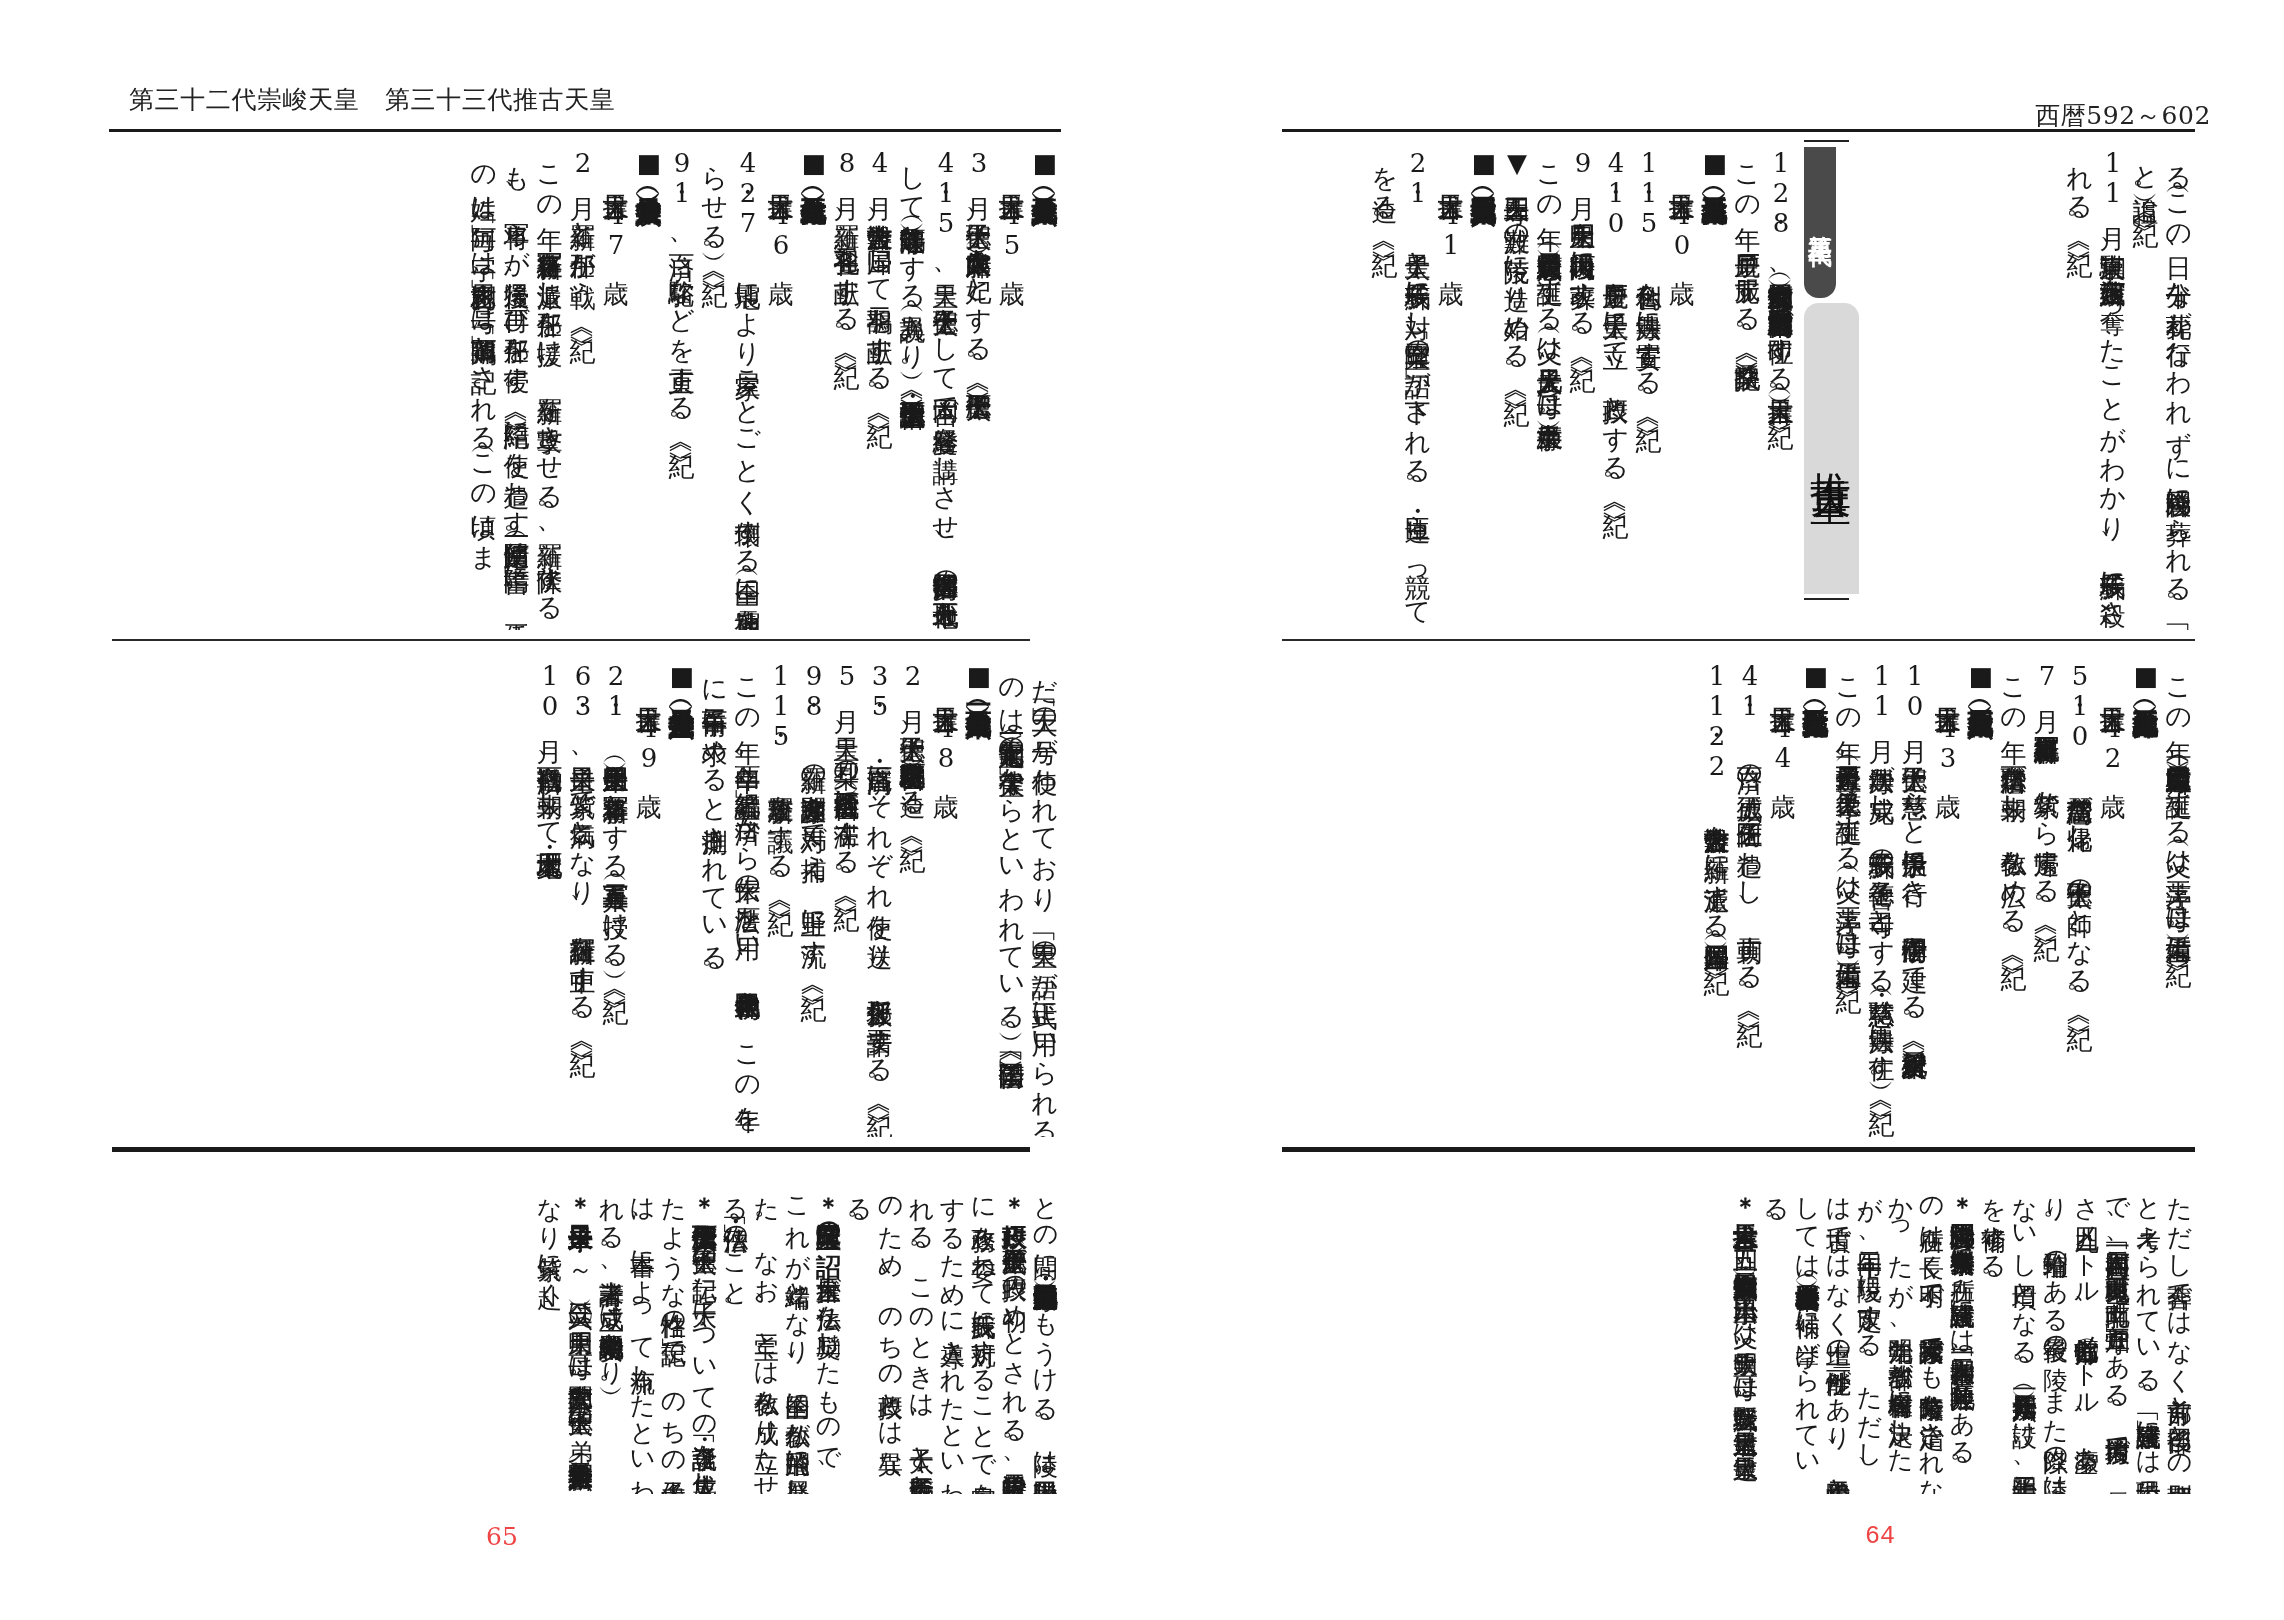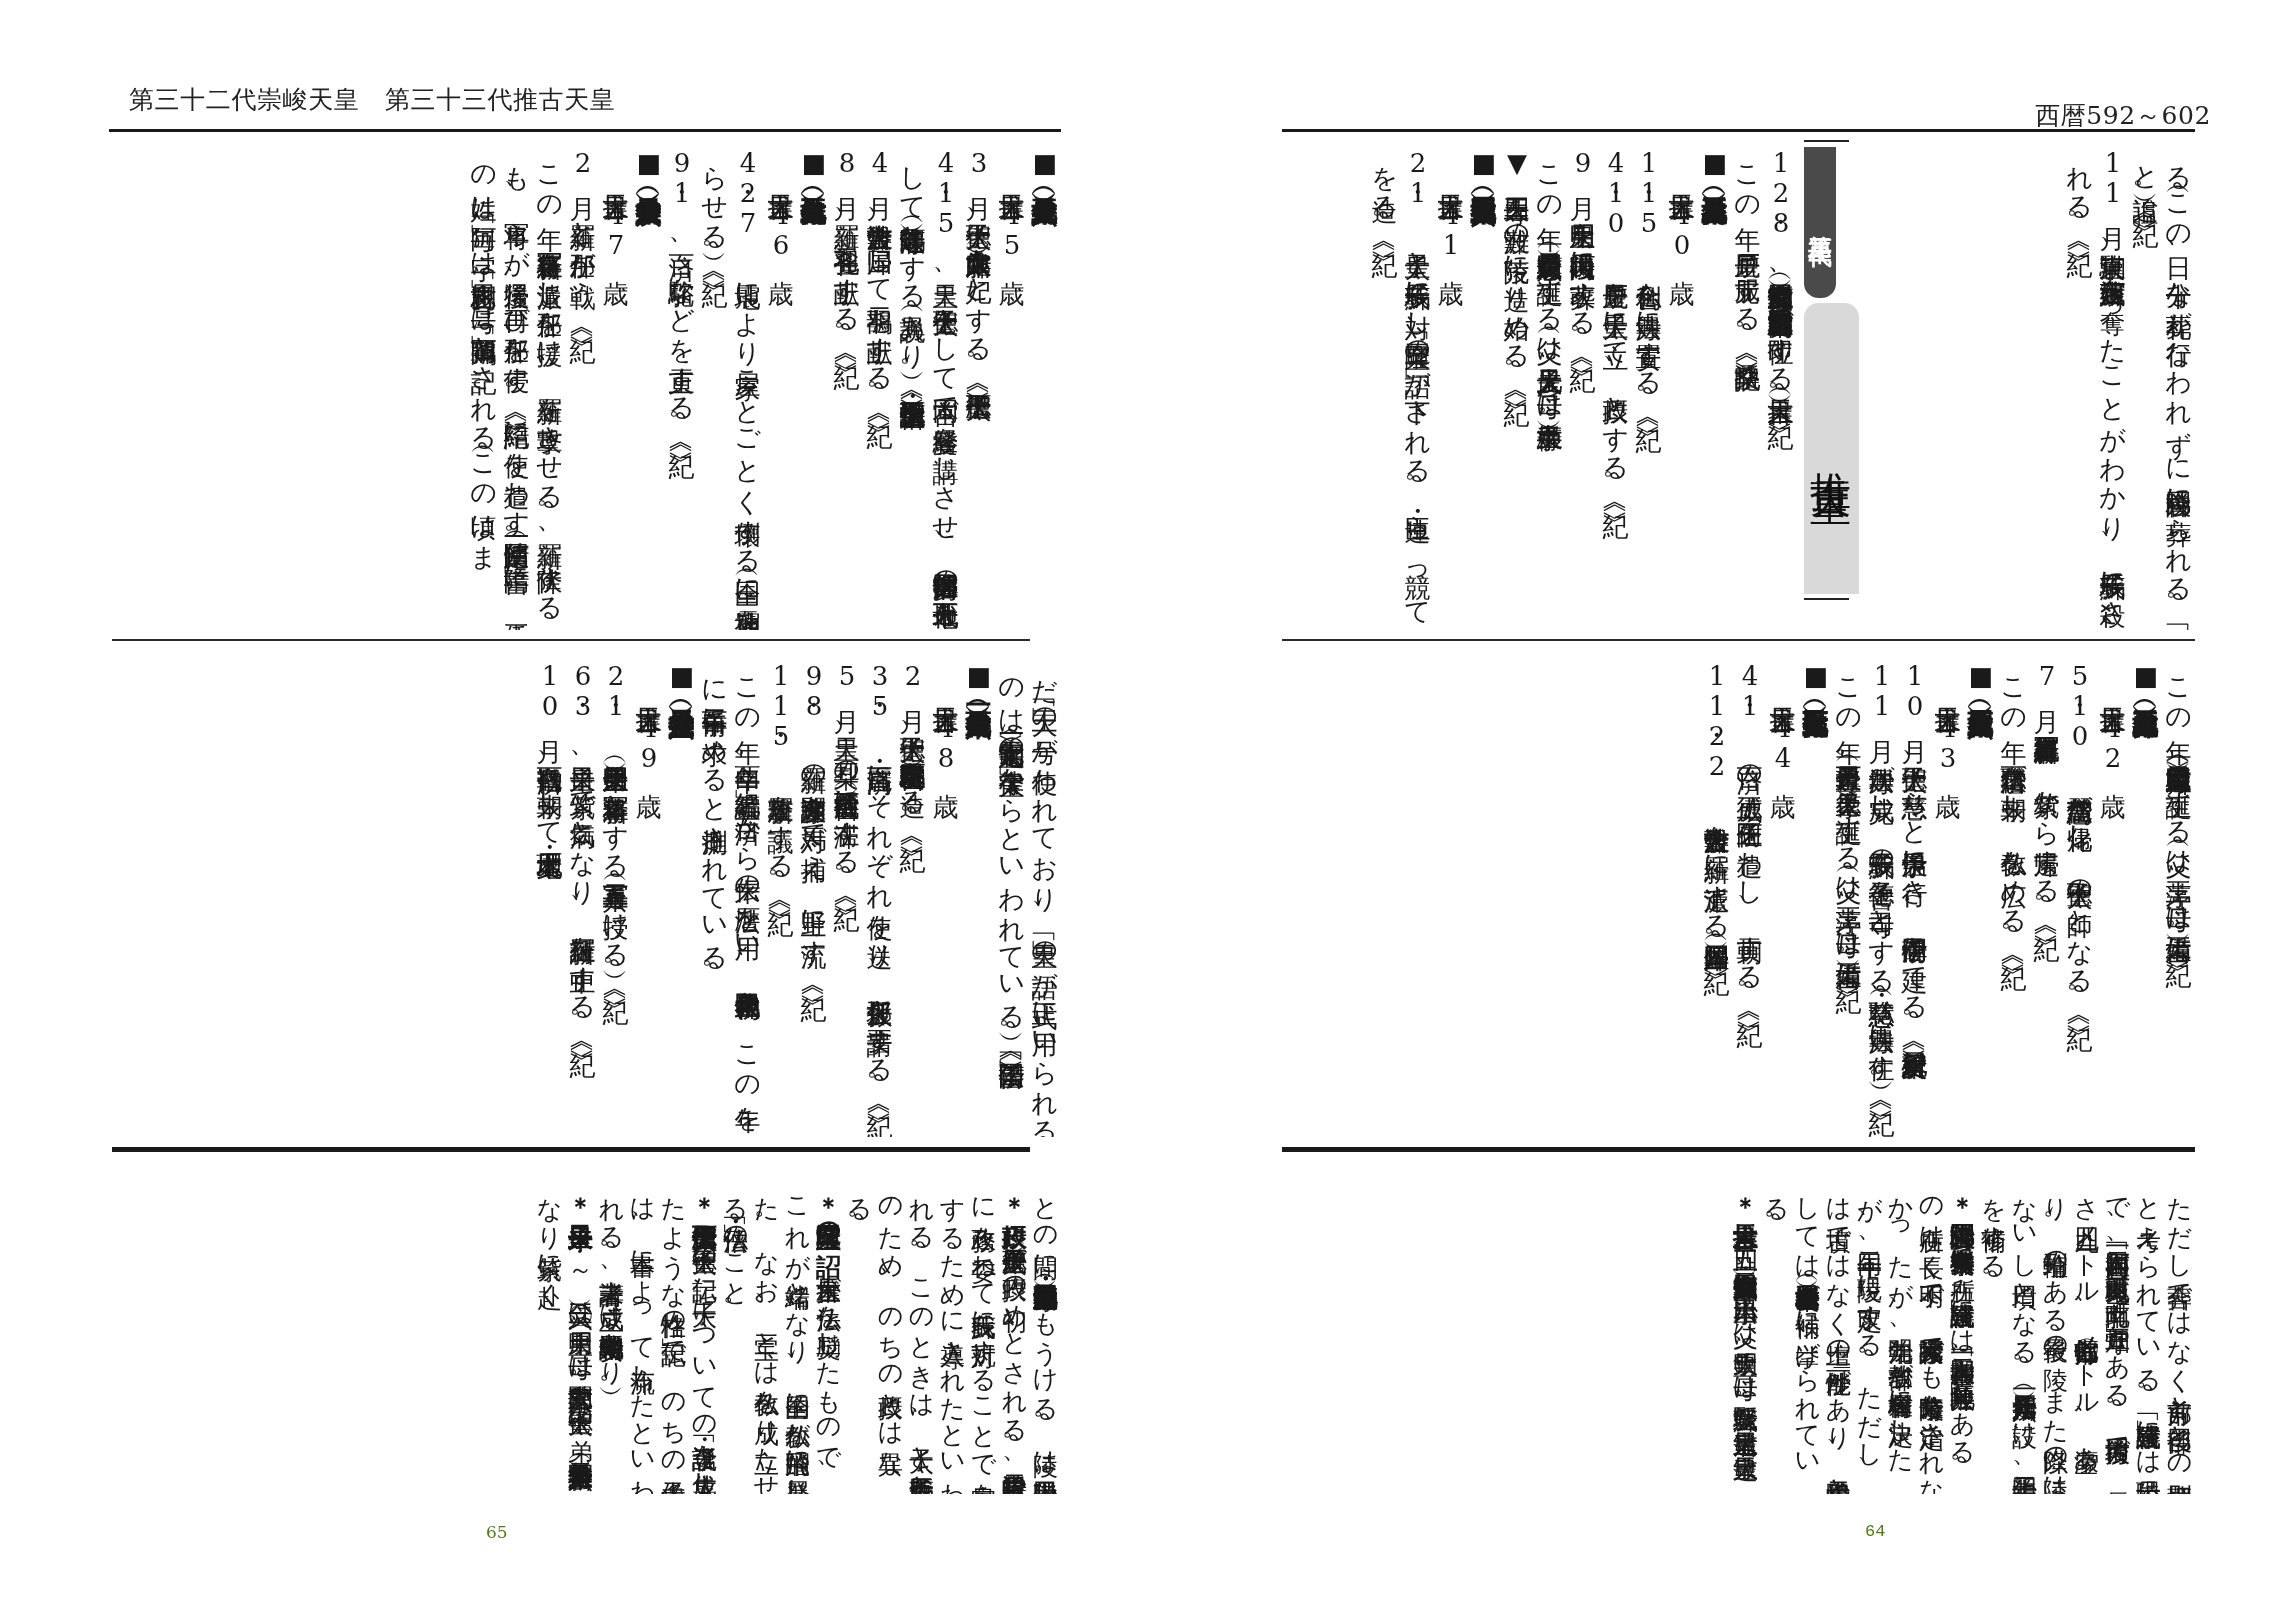--- a/index.html
+++ b/index.html
@@ -37,21 +37,21 @@
   }
   .band .notehead {
     font-family: "DejaVu Sans", "Liberation Sans", sans-serif;
     font-weight: bold;
   }
   .band .ast { font-family: "DejaVu Sans", sans-serif; font-weight: bold; }
 
   .notes { font-size: 25px; line-height: 31px; }
 
   .page-number {
-    position: absolute; top: 1522px; font-size: 17px; color: #4d7c0f;
+    position: absolute; top: 1522px; font-size: 25px; color: #ef4444;
     font-family: "DejaVu Serif", serif;
   }
 
   
   .title-box {
     position: absolute; left: 1804px; top: 140px; width: 45px;
   }
   .title-box .bar { height: 2.2px; background: #222; }
   .title-era {
     margin-top: 4.5px;

